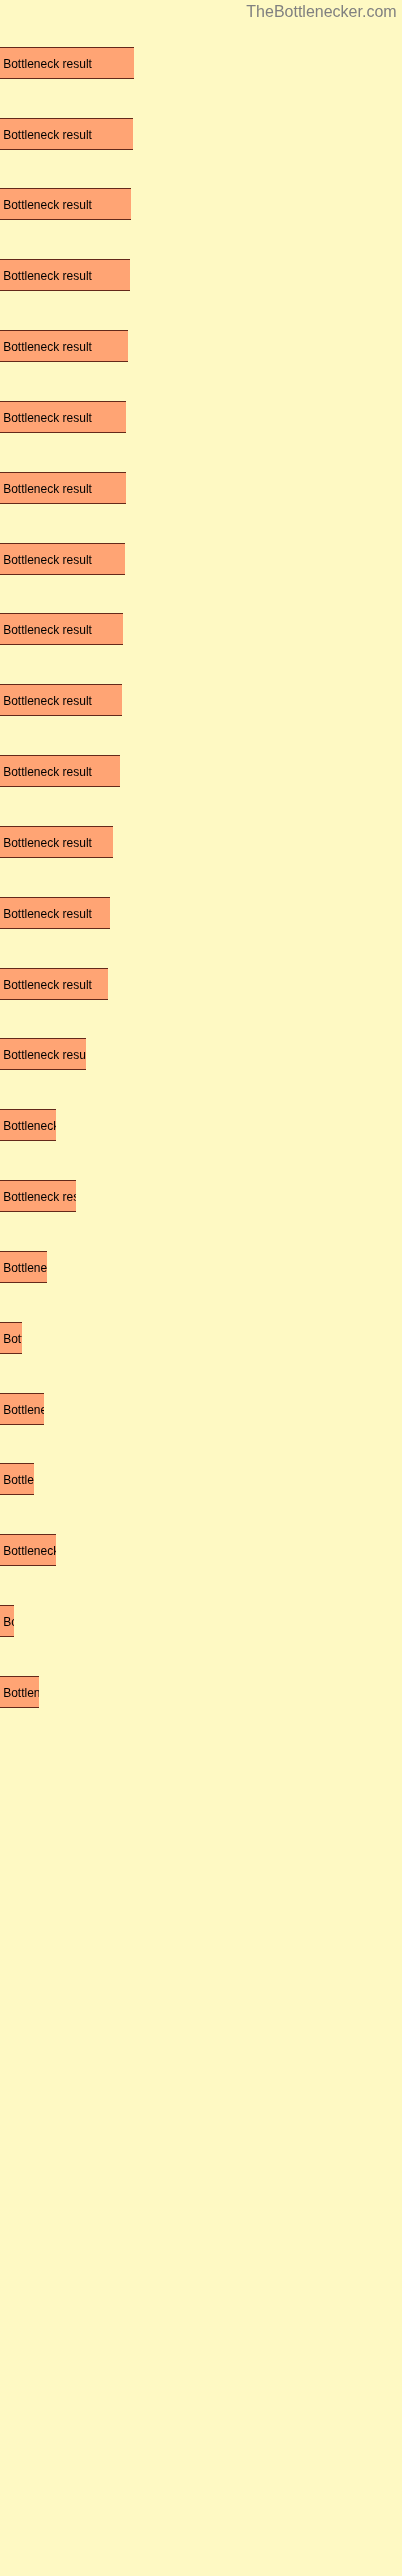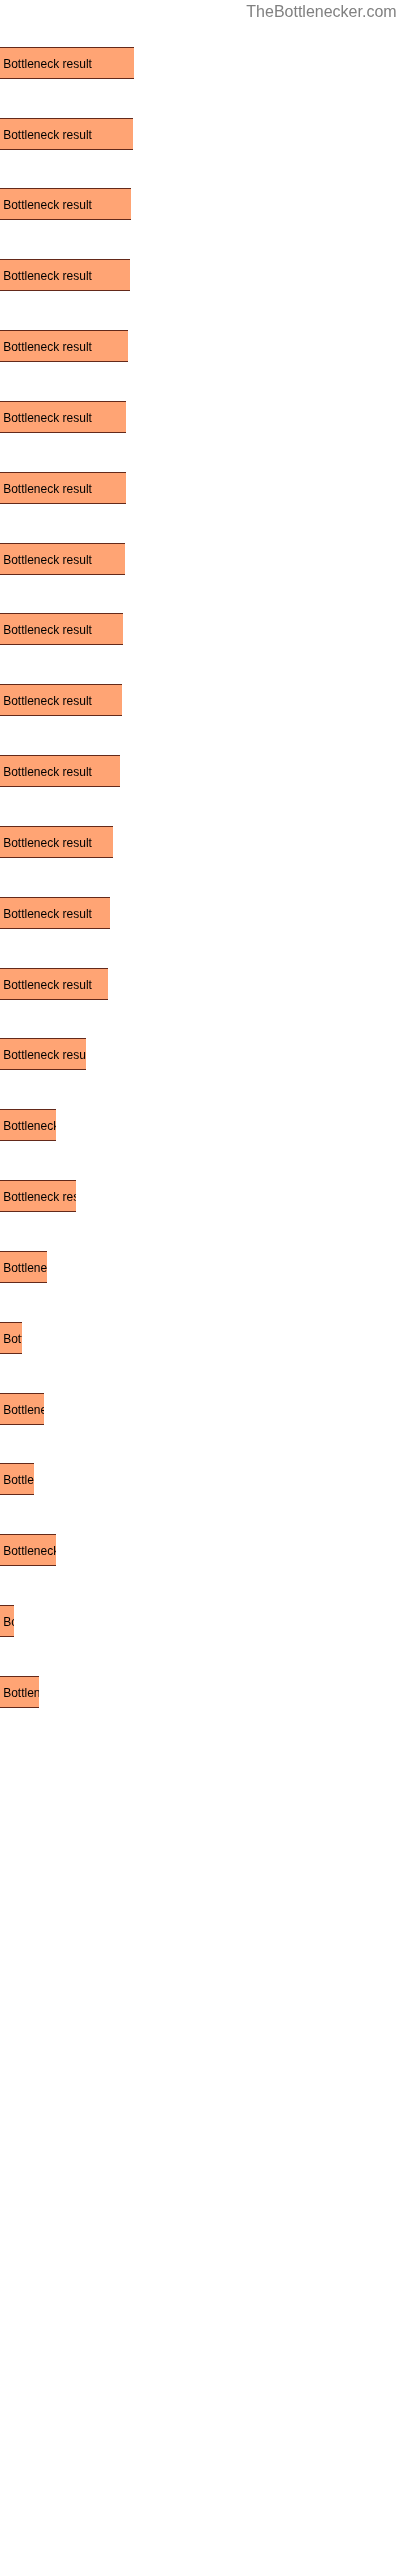--- a/index.html
+++ b/index.html
@@ -15,21 +15,21 @@
     overflow: hidden;
     font-family: "Liberation Sans", sans-serif;
   }
 
   #chart-root {
     position: absolute;
     left: 0;
     top: 0;
     width: 403px;
     height: 2576px;
-    background: #ffffff;
+    background: #fef9c3;
   }
 
   .site-title {
     position: absolute;
     right: 6.4px;
     top: 1.6px;
     color: #808080;
     font-family: "Liberation Sans", sans-serif;
     font-size: 16px;
     font-weight: normal;

